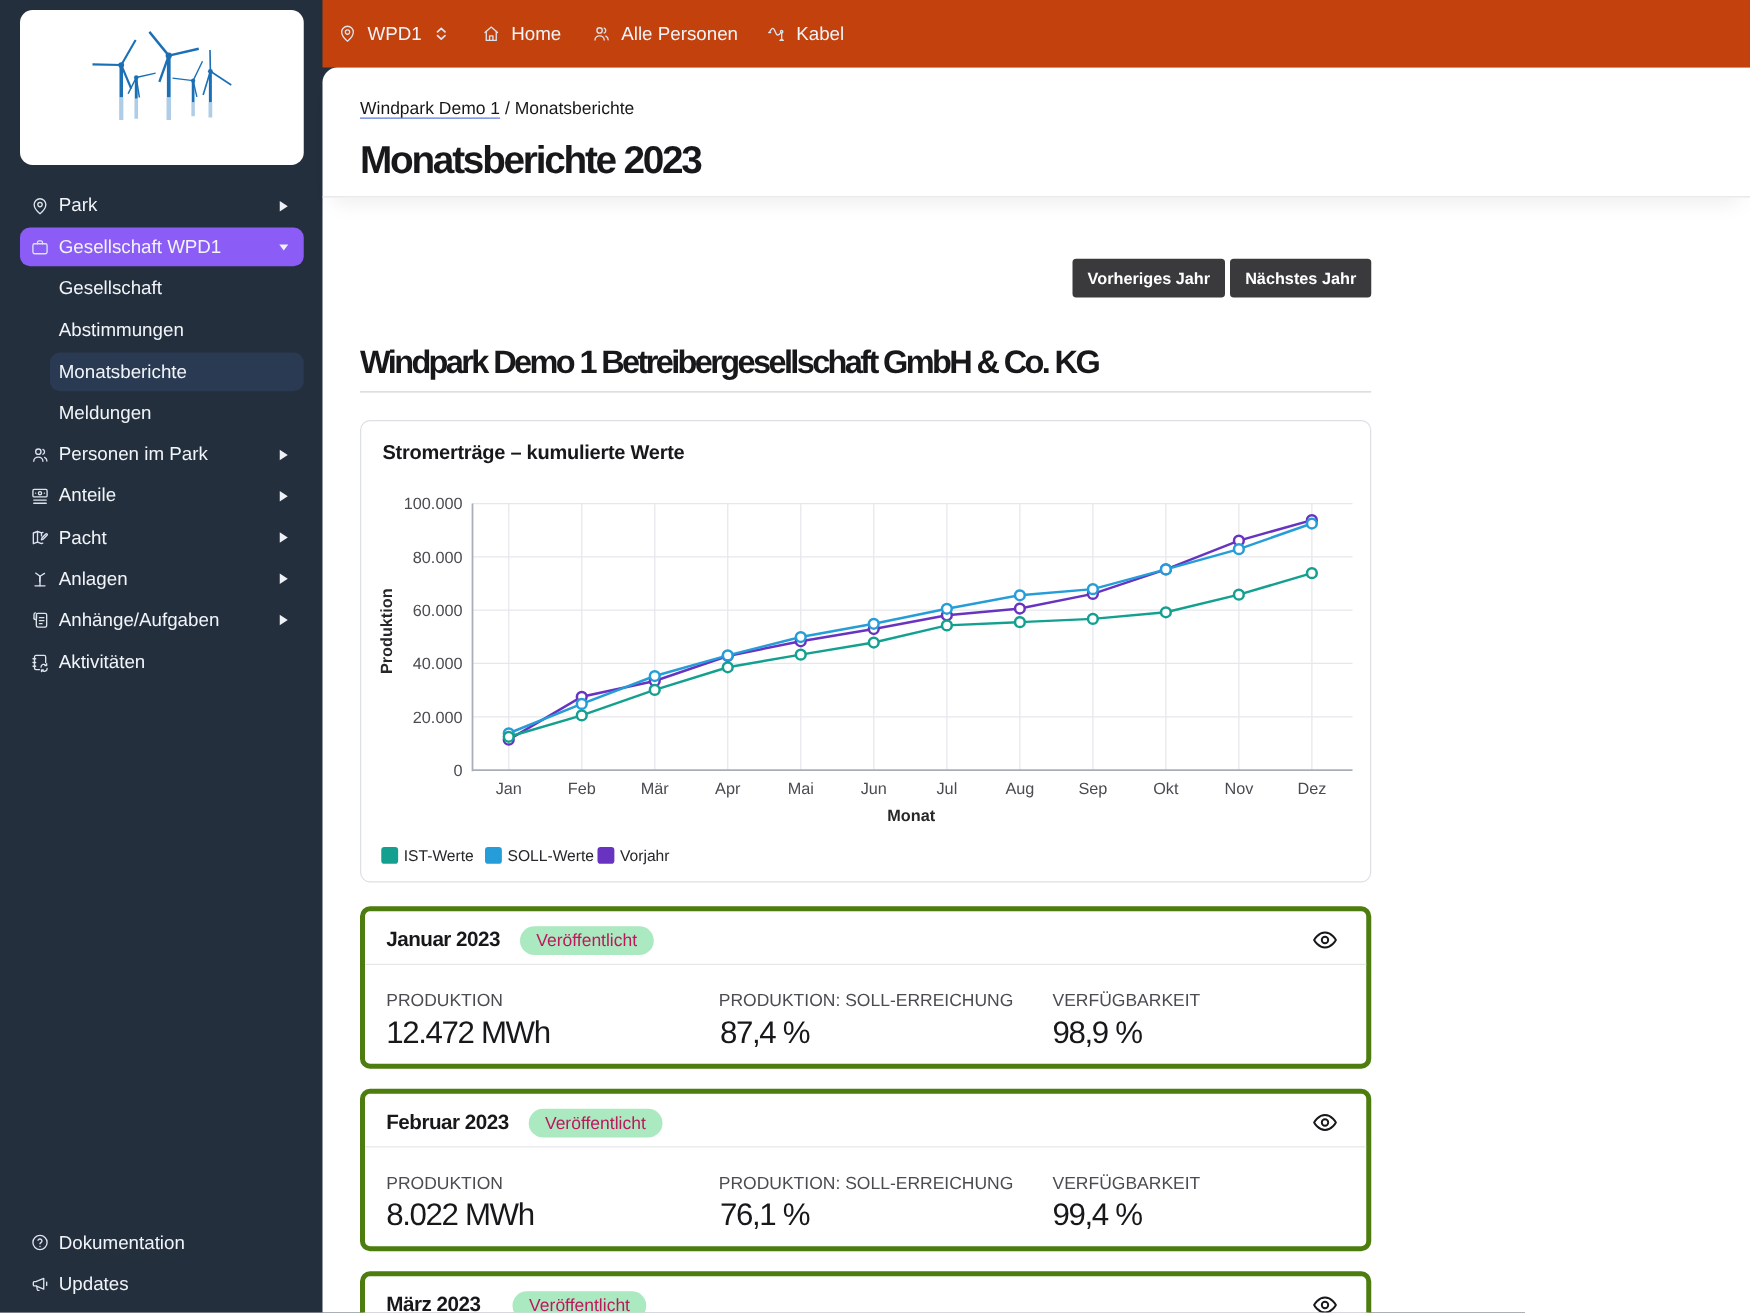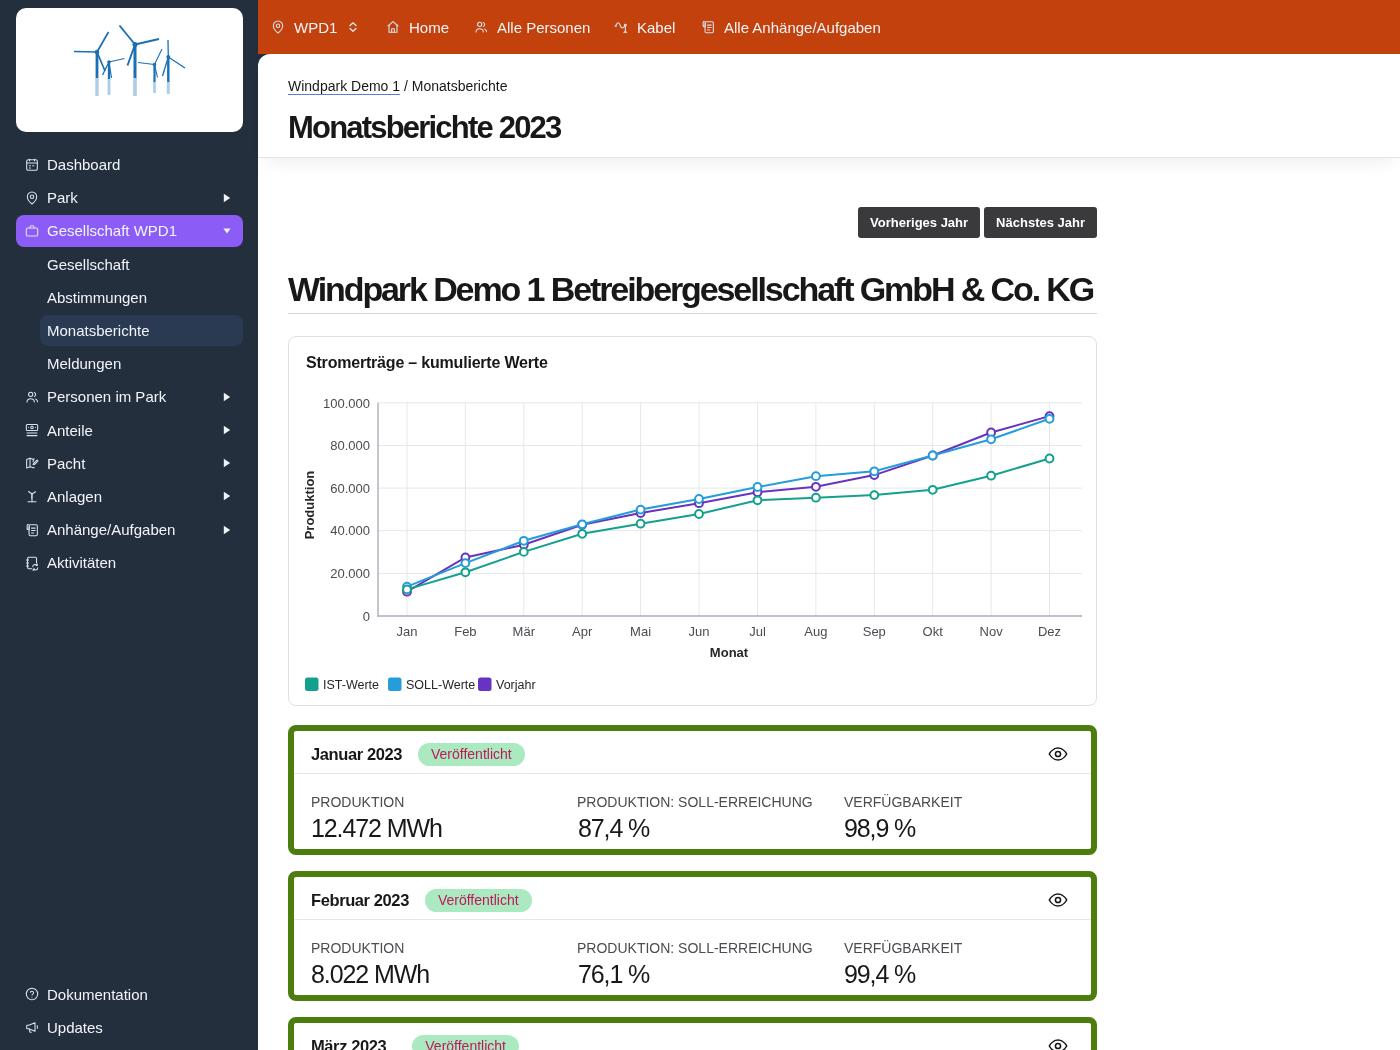--- a/index.html
+++ b/index.html
@@ -28,27 +28,27 @@
   .page-head { position:relative; height:104px; border-bottom:1px solid #e4e4e7; box-shadow:0 12px 16px -8px rgba(0,0,0,0.07); }
   .crumbs { position:absolute; left:30px; top:24px; font-size:14px; color:#18181b; }
   .crumbs a { color:#18181b; text-decoration:underline; text-decoration-color:#5b79e3; text-underline-offset:2.5px; }
   .page-head h1 { position:absolute; left:30px; top:57px; font-size:31px; line-height:34px; font-weight:700; letter-spacing:-1.8px; }
   .content { position:relative; width:809px; margin-left:30px; }
 
   .btn-row { position:absolute; top:49px; right:0; display:flex; gap:4px; }
   .btn { height:31px; padding:0 12px; background:#3a3a3c; color:#fff; font-size:13px; font-weight:700;
       border:none; border-radius:3px; display:flex; align-items:center; font-family:"Liberation Sans", sans-serif; }
 
-  .company { position:absolute; top:116px; left:0; font-size:34px; line-height:30px; font-weight:700; letter-spacing:-2.1px; }
+  .company { position:absolute; top:116px; left:0; font-size:26px; line-height:30px; font-weight:700; letter-spacing:-2.1px; }
   .company-hr { position:absolute; top:155px; left:0; width:809px; border-top:1px solid #d4d4d8; }
 
   .chart-card { position:absolute; top:178px; left:0; width:809px; height:370px; border:1px solid #dde0e4; border-radius:8px; background:#fff; }
   .chart-title { position:absolute; left:17px; top:17px; font-size:16px; font-weight:700; letter-spacing:-0.2px; }
 
-  .mcard { position:absolute; left:0; width:809px; height:130px; border:6px solid #4d7c0f; border-radius:8px; background:#fff; }
+  .mcard { position:absolute; left:0; width:809px; height:130px; border:4px solid #4d7c0f; border-radius:8px; background:#fff; }
   .mcard .mhead { height:43px; border-bottom:1px solid #e7e7ea; display:flex; align-items:center; padding:4px 17px 0 17px; position:relative; }
   .mcard .mtitle { font-size:16.5px; font-weight:700; letter-spacing:-0.4px; }
   .pill { margin-left:16px; height:23px; padding:0 13px; border-radius:12px; background:#abe9c0; color:#be185d;
       font-size:14px; font-weight:500; display:flex; align-items:center; }
   .eye { position:absolute; right:22px; top:calc(50% + 2px); transform:translateY(-50%); }
   .mbody { display:grid; grid-template-columns:266px 267px 1fr; padding:20px 17px 0 17px; }
   .mlabel { font-size:14px; color:#4b4b52; letter-spacing:0px; }
   .mval { margin-top:4px; font-size:25px; font-weight:400; letter-spacing:-1.1px; }
 </style>
 </head>
@@ -83,29 +83,20 @@
         <line x1="152.3" y1="49" x2="152.3" y2="74" stroke="#1a6fb5" stroke-width="2.4000000000000004"></line>
         <line x1="152.3" y1="74" x2="152.3" y2="86" stroke="#b0cde7" stroke-width="3.0"></line>
         <line x1="152.3" y1="49" x2="152" y2="32" stroke="#1a6fb5" stroke-width="1.3"></line>
         <line x1="152.3" y1="49" x2="169" y2="60" stroke="#1a6fb5" stroke-width="1.3"></line>
         <line x1="152.3" y1="49" x2="146.5" y2="68" stroke="#1a6fb5" stroke-width="1.3"></line>
         <circle cx="152.3" cy="49" r="1.9" fill="#1a6fb5"></circle>
       </svg></div>
   <nav class="nav">
       <div class="nav-item ">
         <svg class="ic" width="16" height="16" viewBox="0 0 24 24" fill="none" stroke="#dbe3ec" stroke-width="1.6" stroke-linecap="round" stroke-linejoin="round">
-          <rect x="4" y="4" width="16" height="16" rx="2.5"></rect>
-          <path d="M4 9h16"></path>
-          <path d="M8.2 5.5V3.4M15.8 5.5V3.4"></path>
-          <path d="M8 13.2h1.8M8 16.6h1.8M13 13.2h1.6"></path>
-        </svg>
-        <span>Dashboard</span>
-      </div>
-      <div class="nav-item ">
-        <svg class="ic" width="16" height="16" viewBox="0 0 24 24" fill="none" stroke="#dbe3ec" stroke-width="1.6" stroke-linecap="round" stroke-linejoin="round">
           <path d="M12 21s-7-5.6-7-11a7 7 0 0 1 14 0c0 5.4-7 11-7 11z"></path>
           <circle cx="12" cy="10" r="2.6"></circle>
         </svg>
         <span>Park</span>
         <svg class="arrow" width="8" height="10" viewBox="0 0 8 10">
           <path d="M0.8 0.8 7.2 5 0.8 9.2z" fill="#eef2f7"></path>
         </svg>
       </div>
       <div class="nav-item hl-parent">
         <svg class="ic" width="16" height="16" viewBox="0 0 24 24" fill="none" stroke="#dbe3ec" stroke-width="1.6" stroke-linecap="round" stroke-linejoin="round">
@@ -249,29 +240,20 @@
     </div>
     <div class="tb-item" style="left:355px;">
       <svg class="ic" width="16" height="16" viewBox="0 0 24 24" fill="none" stroke="#dbe3ec" stroke-width="1.6" stroke-linecap="round" stroke-linejoin="round">
         <path d="M4 10.5c1.2-3.2 2.6-5 4-5 2.8 0 2.6 8 5.8 8 1.6 0 2.8-1.4 3.7-3"></path>
         <circle cx="18.5" cy="9.5" r="1.4"></circle>
         <path d="M18.5 11v6.5"></path>
         <path d="M16.3 20l2.2-2 2.2 2z" fill="#e2e8f0" stroke-width="1.2"></path>
         <path d="M3 10.5h2.2"></path>
       </svg>
       <span>Kabel</span>
-    </div>
-    <div class="tb-item" style="left:442px;">
-      <svg class="ic" width="16" height="16" viewBox="0 0 24 24" fill="none" stroke="#dbe3ec" stroke-width="1.6" stroke-linecap="round" stroke-linejoin="round">
-        <rect x="7.6" y="4" width="12.4" height="16.5" rx="1.8"></rect>
-        <path d="M11.3 9.2h5.4M11.3 12.8h5.4M11.3 16.4h3.2"></path>
-        <path d="M4.8 10V5.4a1.9 1.9 0 0 1 1.9-1.9"></path>
-        <path d="M4.8 10a1.55 1.55 0 0 0 3.1 0V6.6"></path>
-      </svg>
-      <span>Alle Anhänge/Aufgaben</span>
     </div>
   </header>
 
 <div class="main">
   <div class="page-head">
     <div class="crumbs"><a>Windpark Demo 1</a> / Monatsberichte</div>
     <h1>Monatsberichte 2023</h1>
   </div>
   <div class="content">
     <div class="btn-row">

